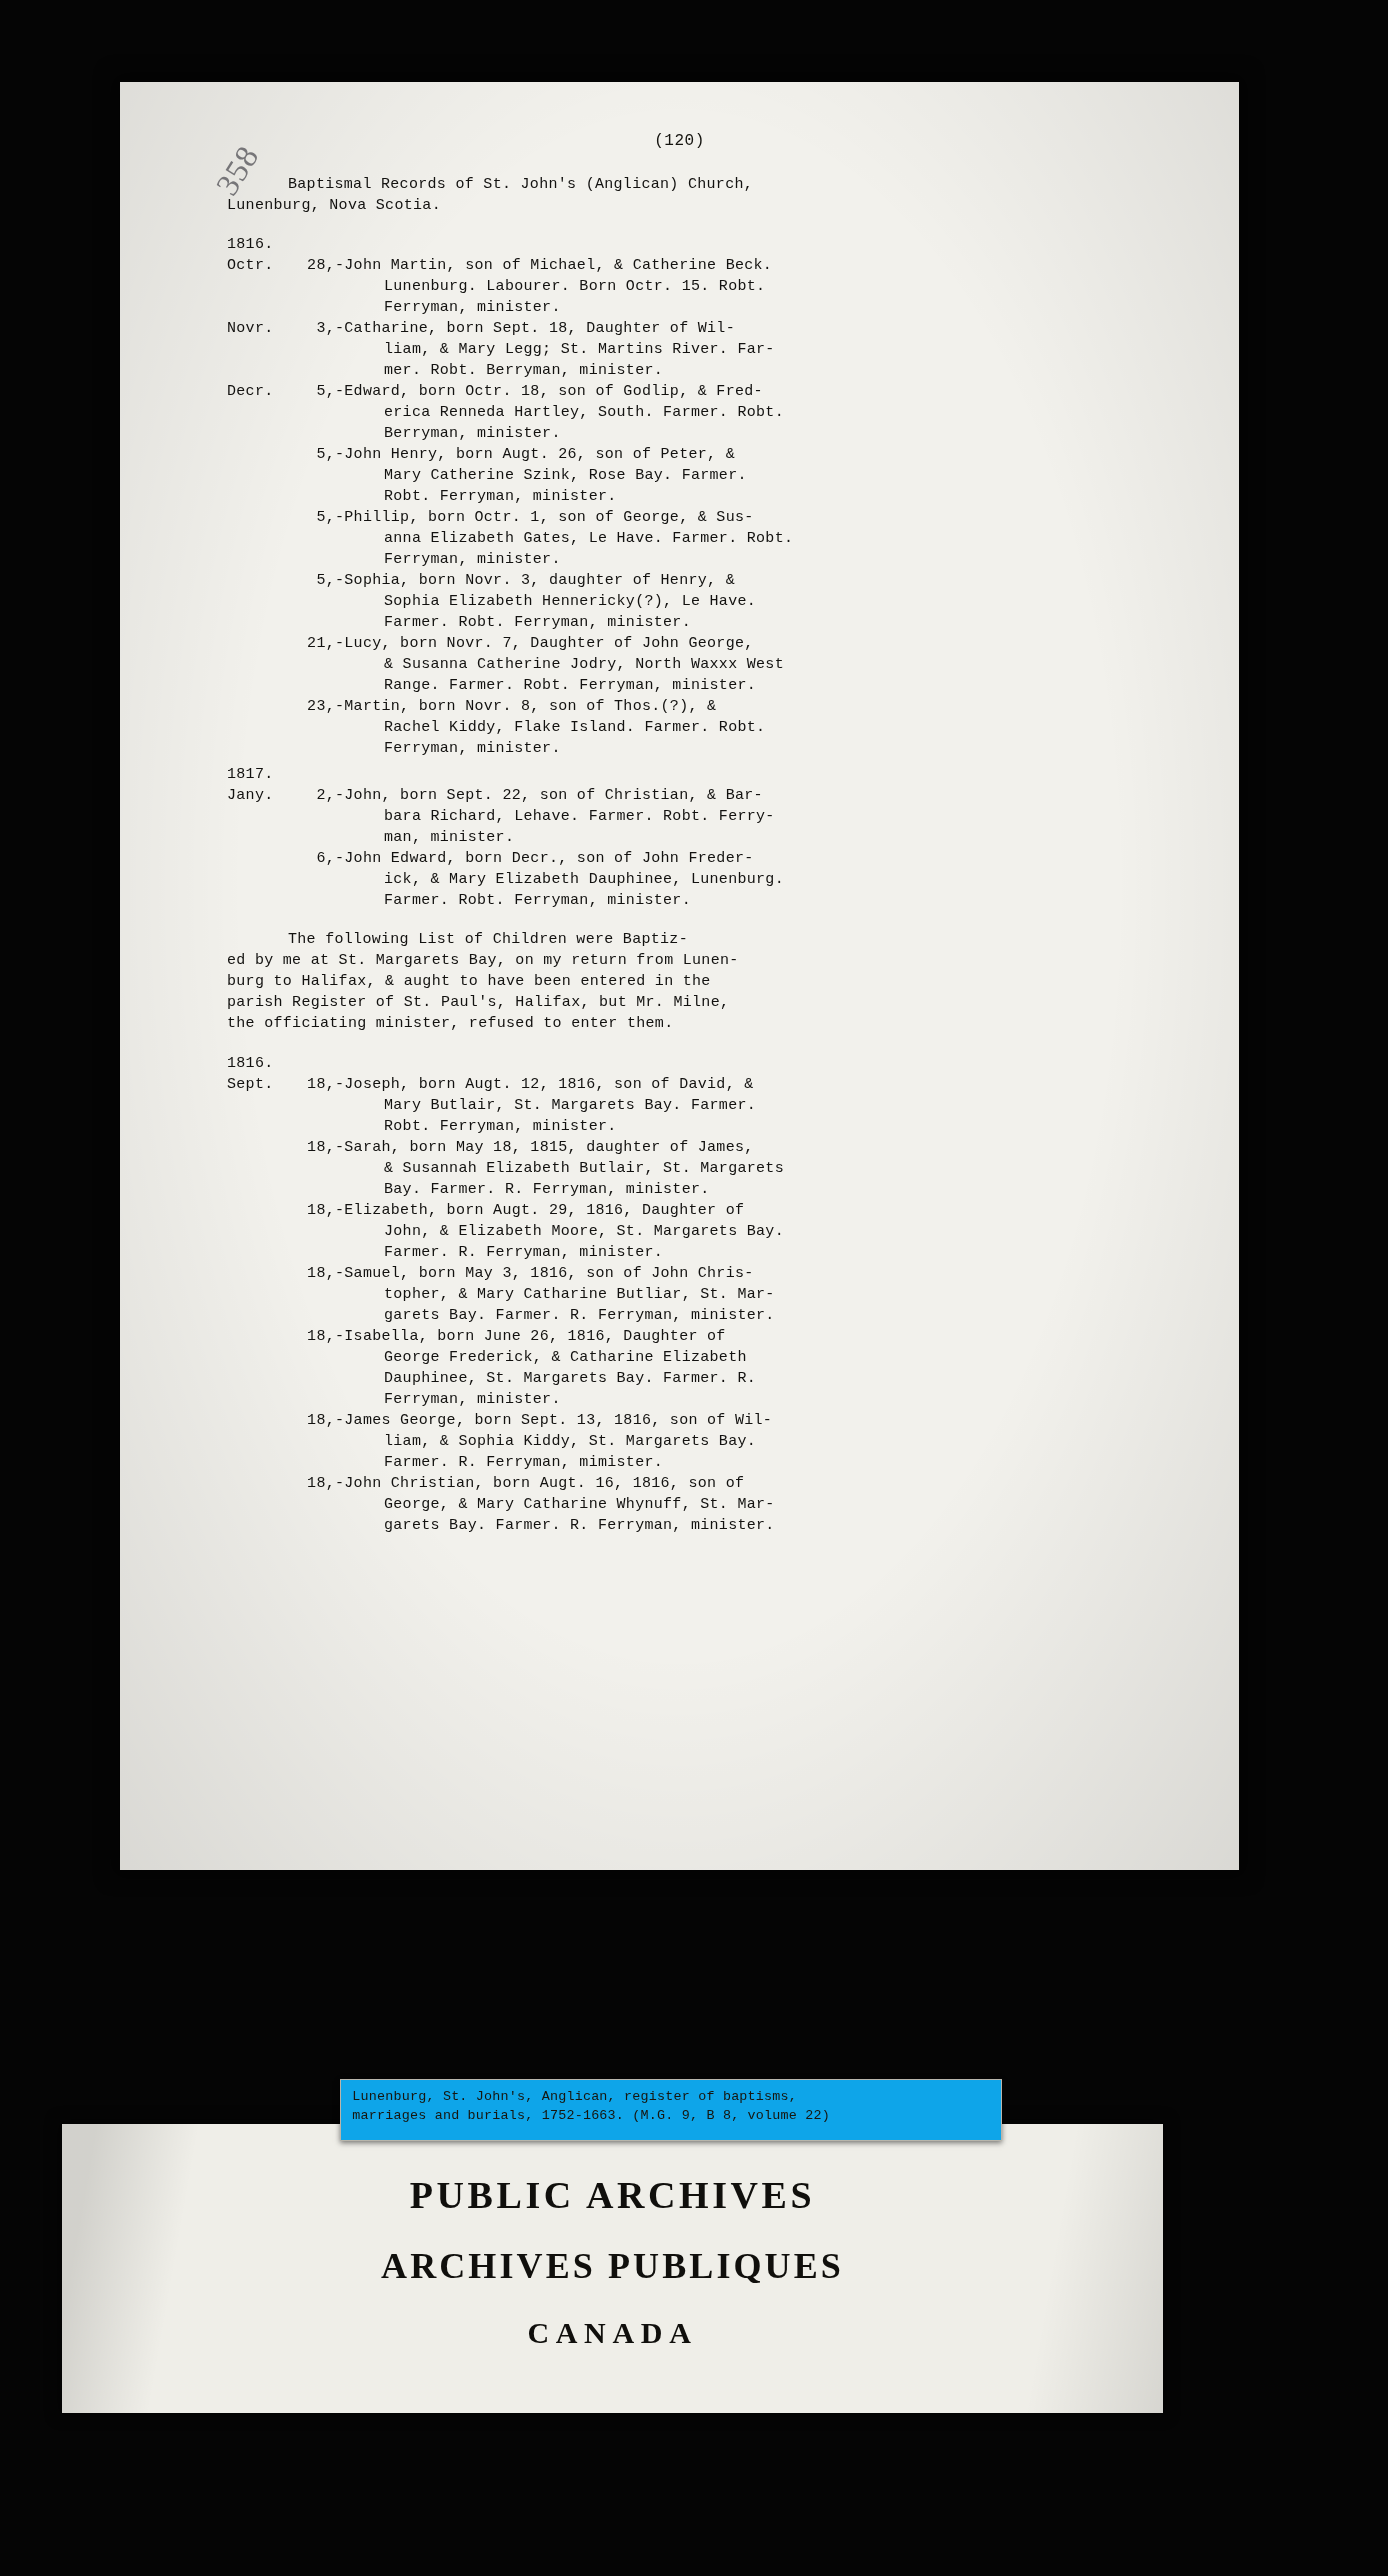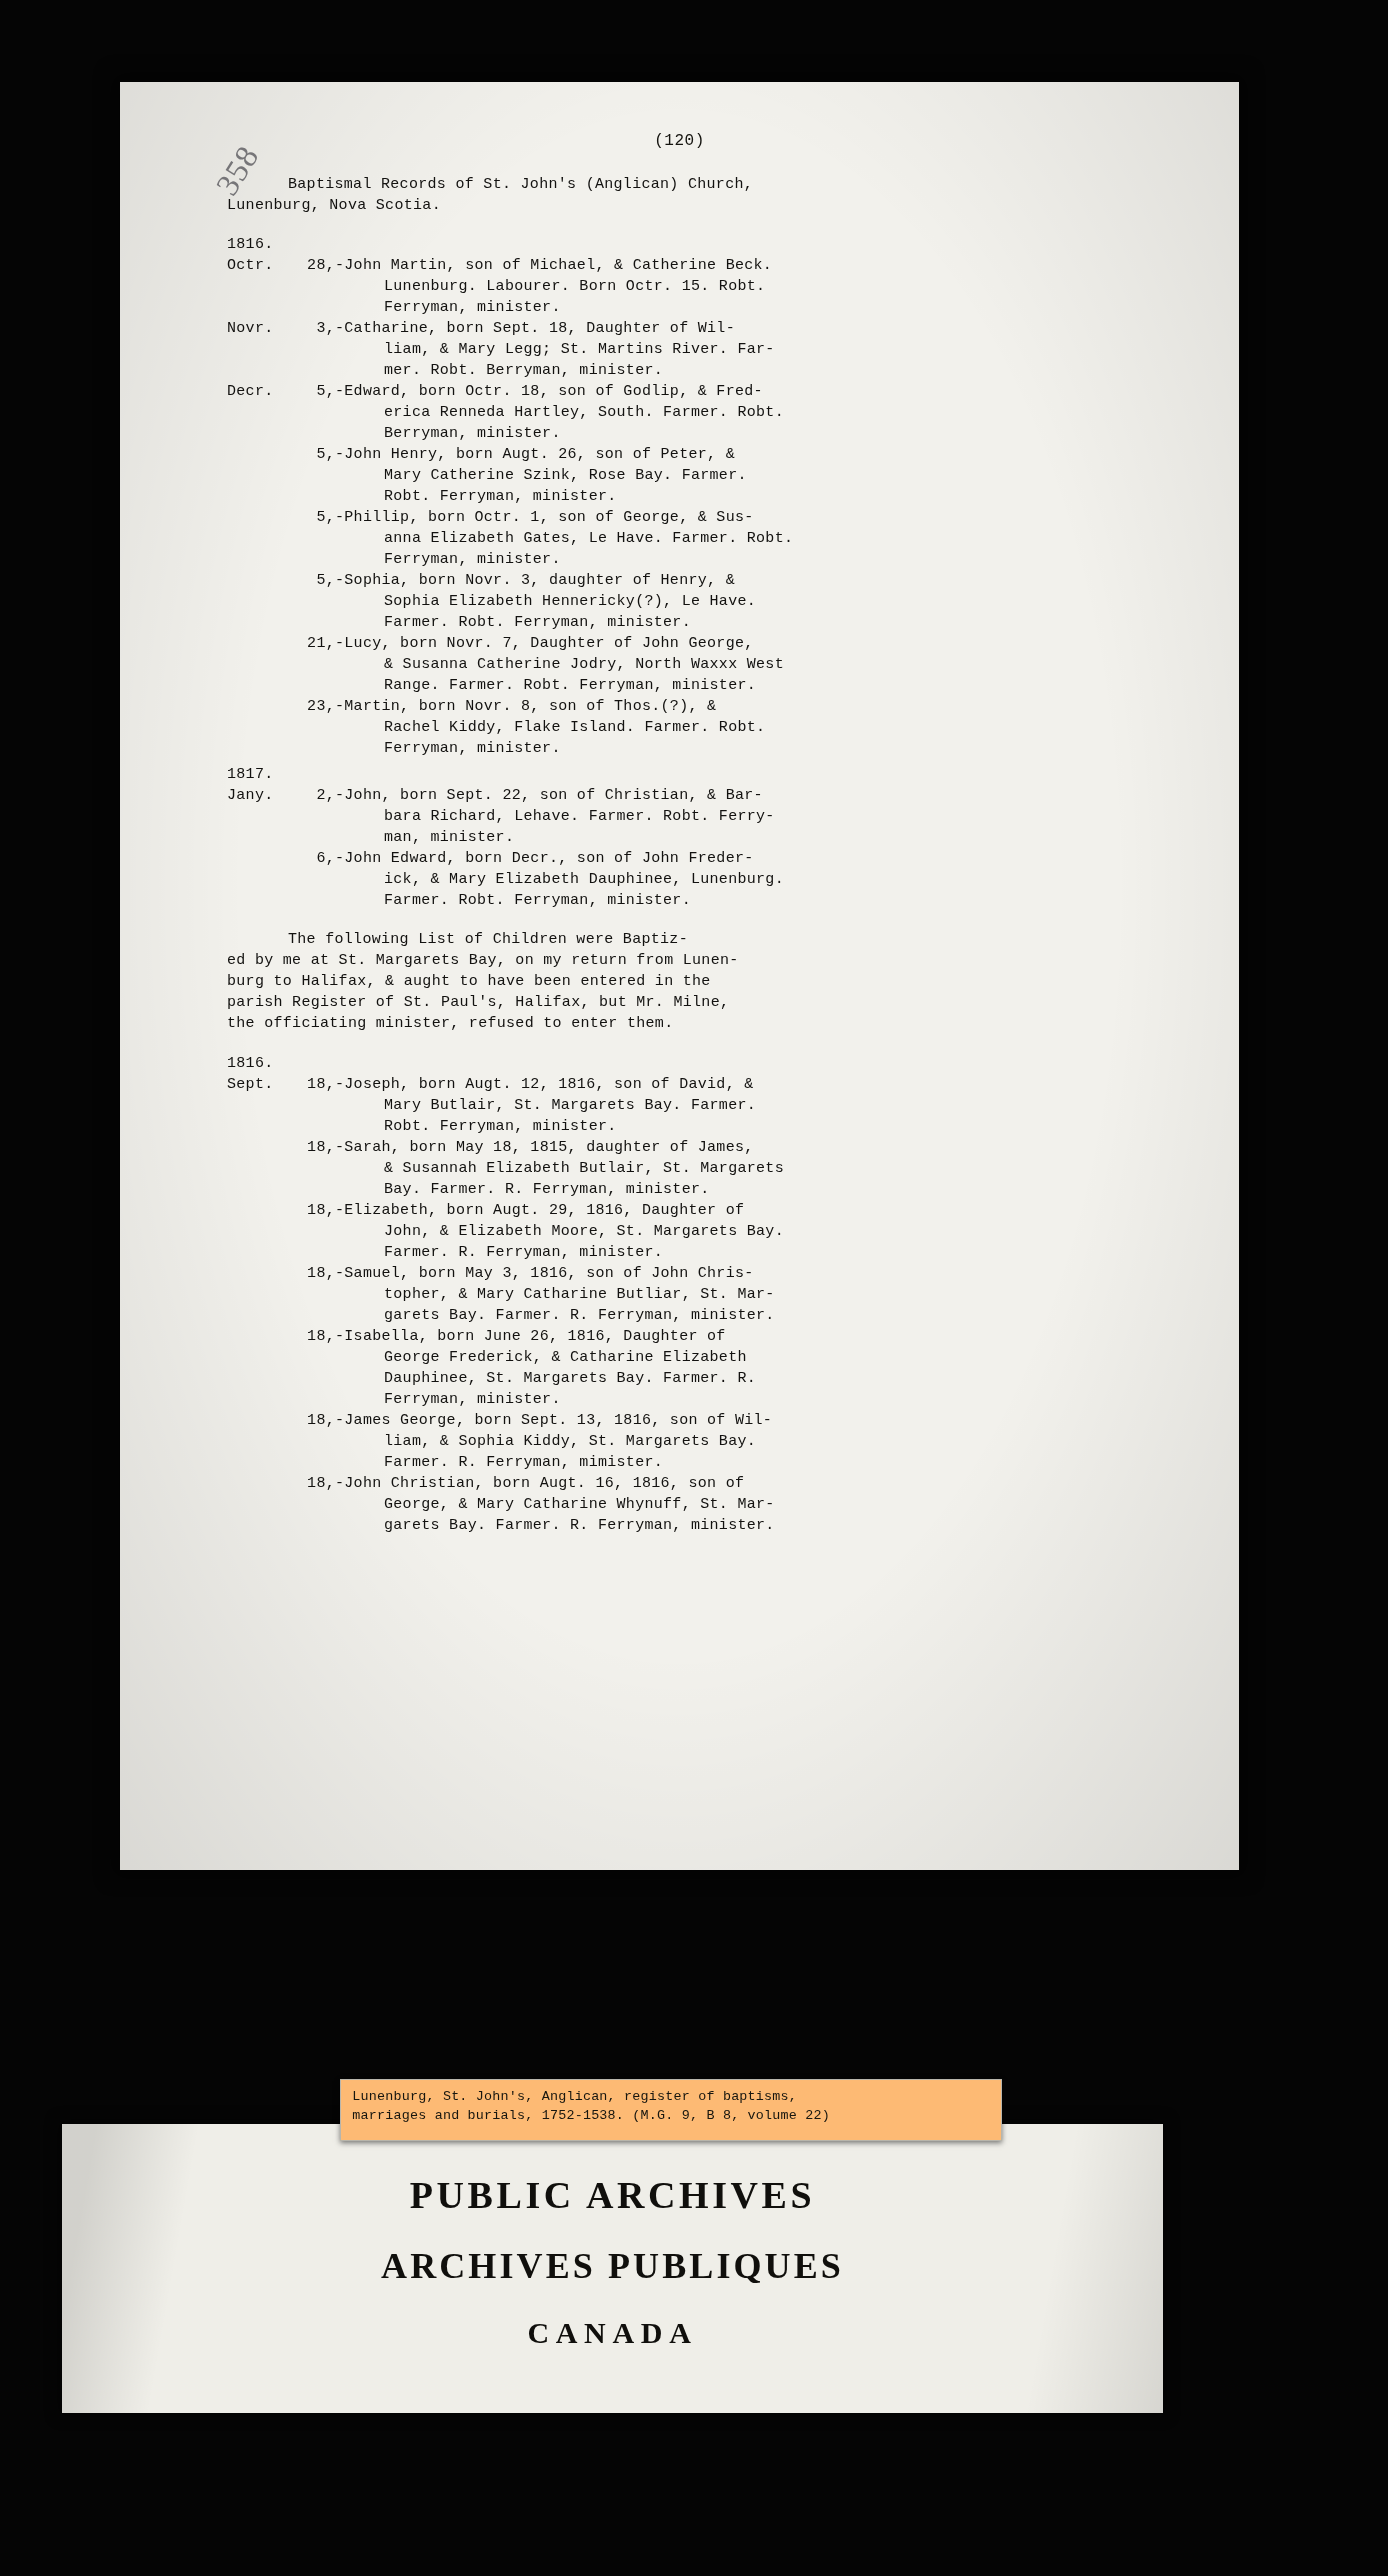--- a/index.html
+++ b/index.html
@@ -115,21 +115,21 @@
   }
   .note .first { padding-left: 61px; }
 
   
   #caption-strip {
     position: absolute;
     left: 340px;
     top: 2079px;
     width: 662px;
     height: 62px;
-    background: #fdba74;
+    background: #0ea5e9;
     border: 0.5px solid #b8b5ab;
     box-shadow: 0 1.5px 5.2px rgba(0,0,0,0.5);
     padding: 8.2px 10.3px 0 11.3px;
     box-sizing: border-box;
     font-size: 13.4px;
     line-height: 18.5px;
     color: #17160f;
     letter-spacing: 0.2px;
     overflow: hidden;
   }
@@ -380,17 +380,17 @@
   </div>
 
   <div id="banner">
     <div class="line b1">PUBLIC ARCHIVES</div>
     <div class="line b2">ARCHIVES PUBLIQUES</div>
     <div class="line b3">CANADA</div>
   </div>
 
   <div id="caption-strip">
     <div>Lunenburg, St. John's, Anglican, register of baptisms,</div>
-    <div>marriages and burials, 1752-1538.  (M.G. 9, B 8, volume 22)</div>
+    <div>marriages and burials, 1752-1663.  (M.G. 9, B 8, volume 22)</div>
   </div>
 
 </div>
 
 
 </body></html>

